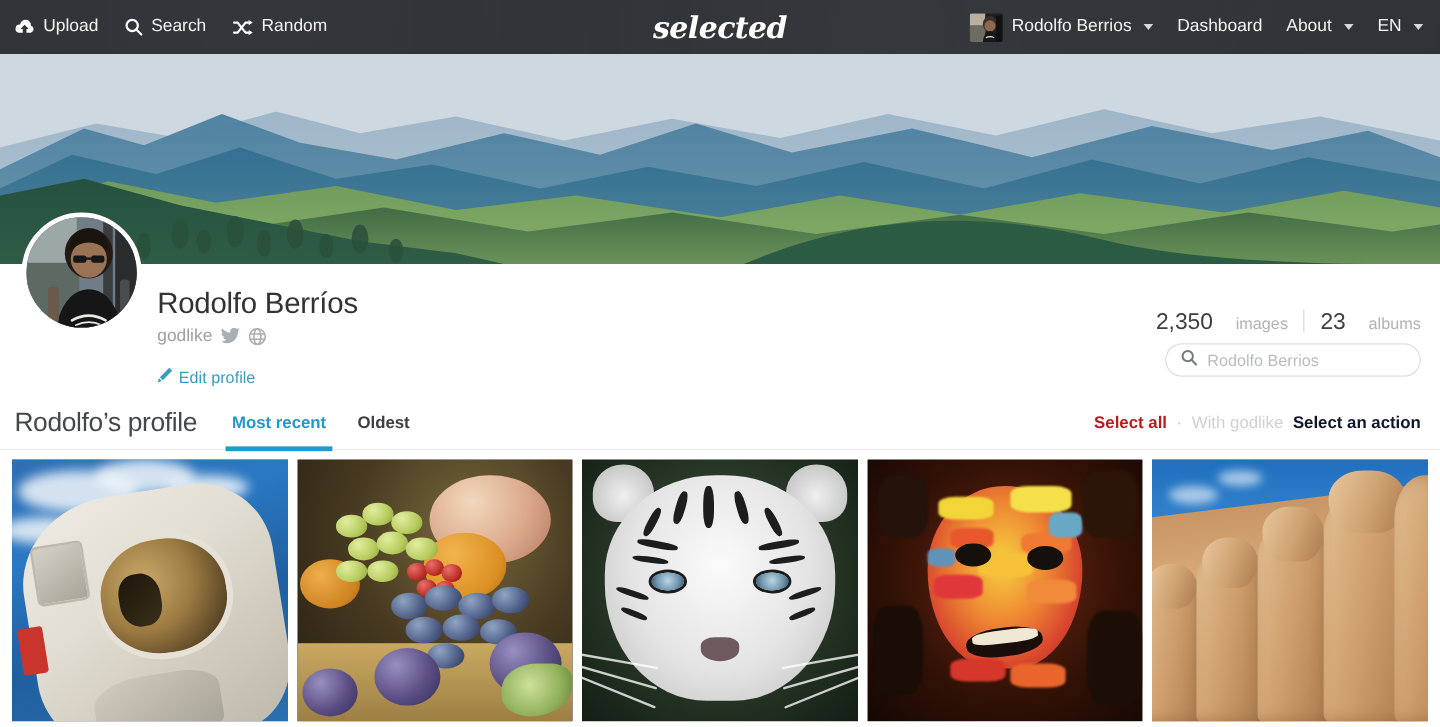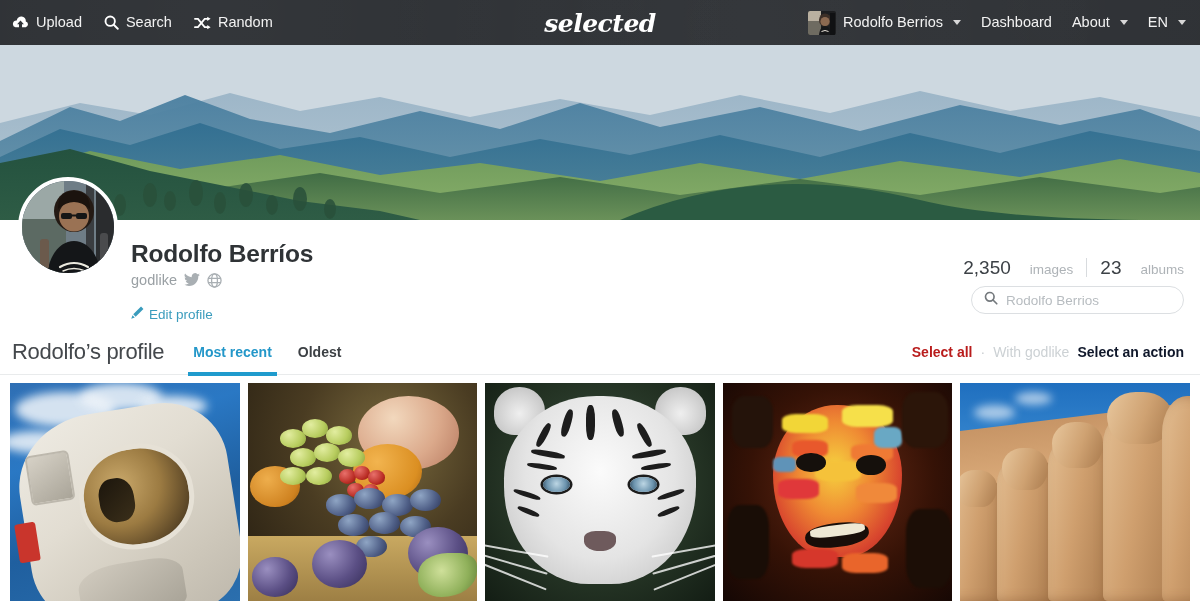--- a/index.html
+++ b/index.html
@@ -119,21 +119,21 @@
     border-radius: 50%;
     border: 4px solid #ffffff;
     overflow: hidden;
     background: #6d7b84;
     z-index: 5;
   }
   .pname {
     position: absolute;
     left: 131px; top: 20px;
     font-size: 24.5px;
-    font-weight: 700;
+    font-weight: 400;
     color: #2f3336;
     letter-spacing: -0.2px;
     white-space: nowrap;
   }
   .phandle-row {
     position: absolute;
     left: 131px; top: 52px;
     display: flex; align-items: center; gap: 7px;
   }
   .phandle { font-size: 14.5px; color: #9aa0a4; }

